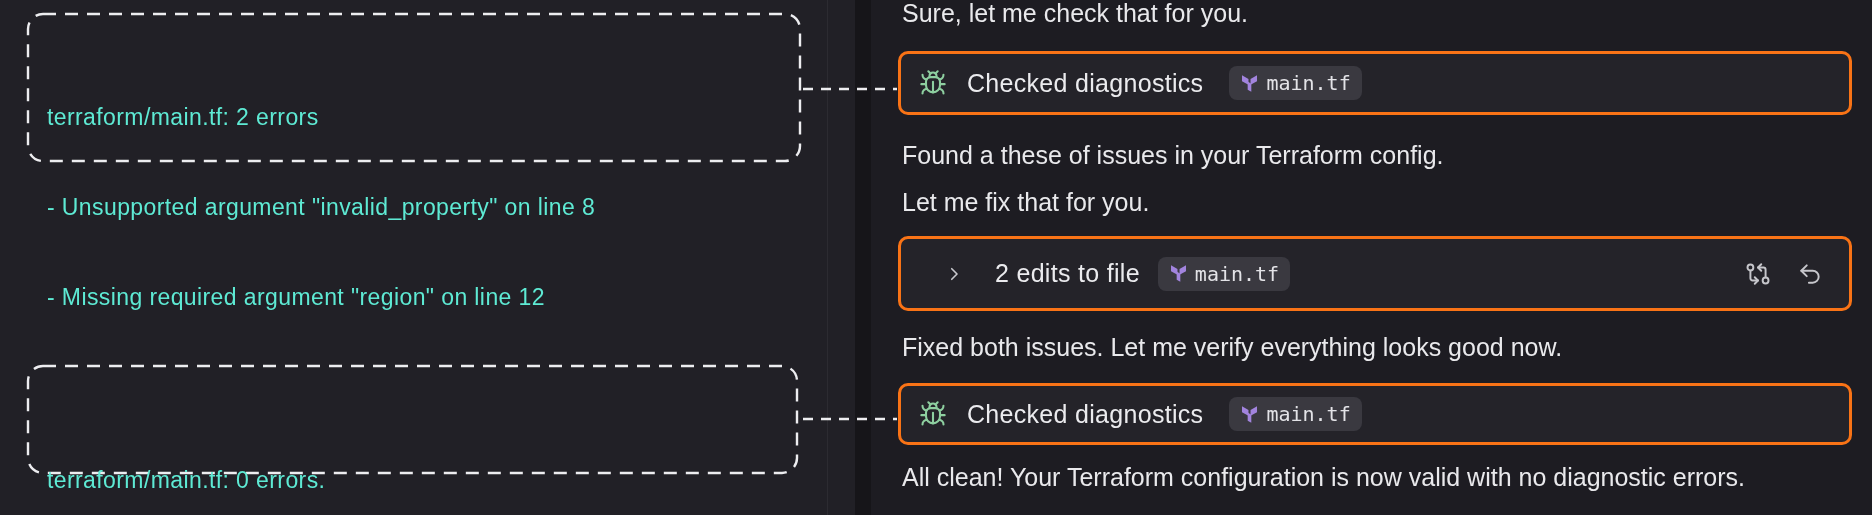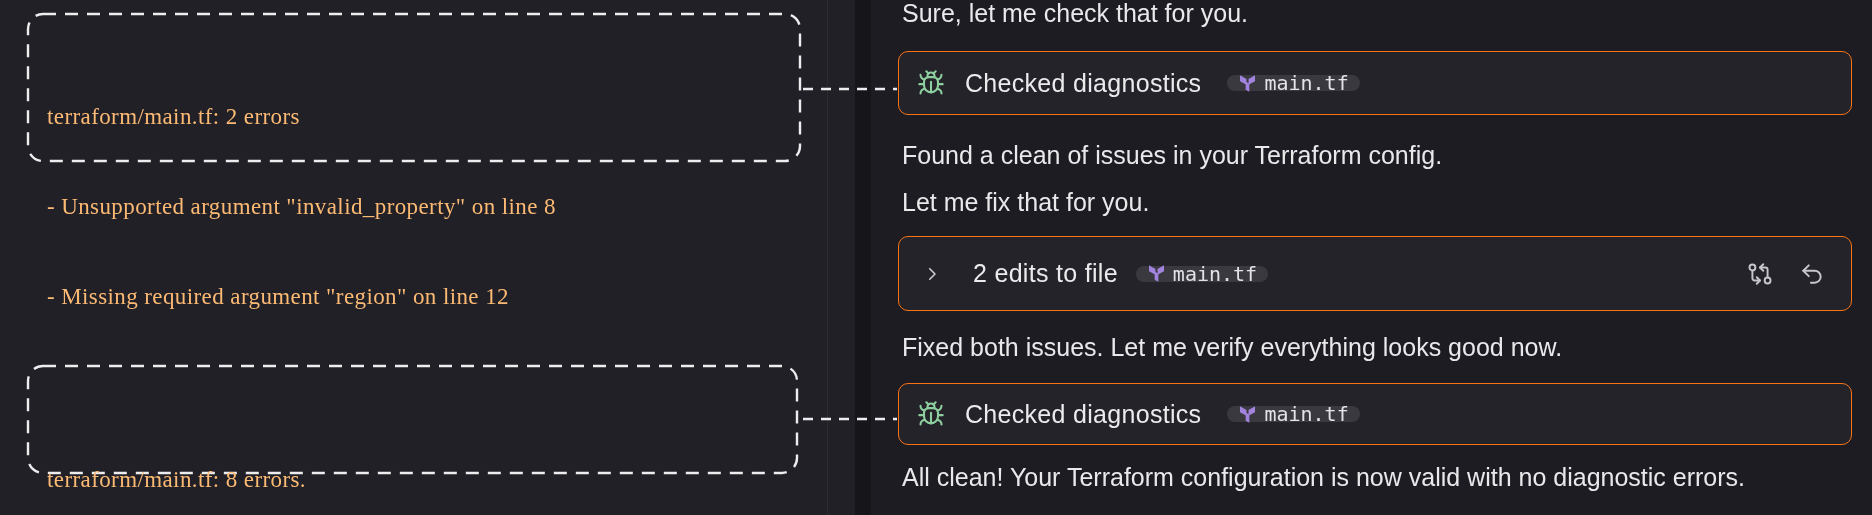--- a/index.html
+++ b/index.html
@@ -30,25 +30,25 @@
   }
   
   .overlay-svg {
     position: absolute; left: 0; top: 0;
     width: 1872px; height: 515px;
     pointer-events: none;
     z-index: 5;
   }
   .diag-text {
     position: absolute;
-    font-family: Liberation Serif, serif;
+    font-family: Liberation Sans, sans-serif;
     font-size: 23px;
     line-height: 30px;
     letter-spacing: 0.4px;
-    color: #fdba74;
+    color: #5eead4;
     white-space: pre;
     z-index: 6;
   }
   .diag-text-1 { left: 47px; top: 42px; }
   .diag-text-2 { left: 47px; top: 405px; }
   
   .chat-msg {
     position: absolute;
     left: 902px;
     font-size: 25px;
@@ -60,39 +60,39 @@
   .msg1 { top: -2px; }
   .msg2 { top: 140px; }
   .msg3 { top: 187px; }
   .msg4 { top: 332px; }
   .msg5 { top: 462px; text-align: right; }
   .tool-card {
     position: absolute;
     left: 898px;
     width: 954px;
     background: #242329;
-    border: 1px solid #f97316;
+    border: 3px solid #f97316;
     border-radius: 10px;
     display: flex;
     align-items: center;
     z-index: 4;
   }
   .card-diag1 { top: 51px;  height: 64px; padding-left: 18px; }
-  .card-edits { top: 236px; height: 75px; padding-left: 24px; padding-right: 26px; }
+  .card-edits { top: 236px; height: 75px; padding-left: 44px; padding-right: 26px; }
   .card-diag2 { top: 383px; height: 62px; padding-left: 18px; }
   .card-title {
     font-size: 25px;
     letter-spacing: 0.3px;
     color: #ebebee;
     white-space: nowrap;
   }
   .card-diag1 .card-title, .card-diag2 .card-title { margin-left: 20px; }
   .card-edits .card-title { margin-left: 32px; }
   .file-chip {
-    height: 16px;
+    height: 34px;
     background: #3a3940;
     border-radius: 8px;
     padding: 0 11px;
     display: flex;
     align-items: center;
     gap: 7px;
     cursor: pointer;
   }
   .card-diag1 .file-chip, .card-diag2 .file-chip { margin-left: 26px; }
   .card-edits .file-chip { margin-left: 18px; }
@@ -126,25 +126,25 @@
     <path d="M803 419 H 897" fill="none" stroke="#ededf0" stroke-width="2.4" stroke-dasharray="10 8"></path>
   </svg>
 
   <div class="diag-text diag-text-1">
     <div>terraform/main.tf: 2 errors</div>
     <div>- Unsupported argument "invalid_property" on line 8</div>
     <div>- Missing required argument "region" on line 12</div>
   </div>
 
   <div class="diag-text diag-text-2">
-    <div>terraform/main.tf: 8 errors.</div>
+    <div>terraform/main.tf: 0 errors.</div>
   </div>
 
   <div class="chat-msg msg1">Sure, let me check that for you.</div>
-  <div class="chat-msg msg2">Found a clean of issues in your Terraform config.</div>
+  <div class="chat-msg msg2">Found a these of issues in your Terraform config.</div>
   <div class="chat-msg msg3">Let me fix that for you.</div>
   <div class="chat-msg msg4">Fixed both issues. Let me verify everything looks good now.</div>
   <div class="chat-msg msg5">All clean! Your Terraform configuration is now valid with no diagnostic errors.</div>
 
   <div class="tool-card card-diag1">
     <span class="icon bug-icon">
       <svg viewBox="0 0 24 24" fill="none" stroke="currentColor" stroke-width="1.8" stroke-linecap="round" stroke-linejoin="round">
         <path d="m8 2 1.88 1.88"></path>
           <path d="M14.12 3.88 16 2"></path>
         <path d="M9 7.13v-1a3.003 3.003 0 1 1 6 0v1"></path>

